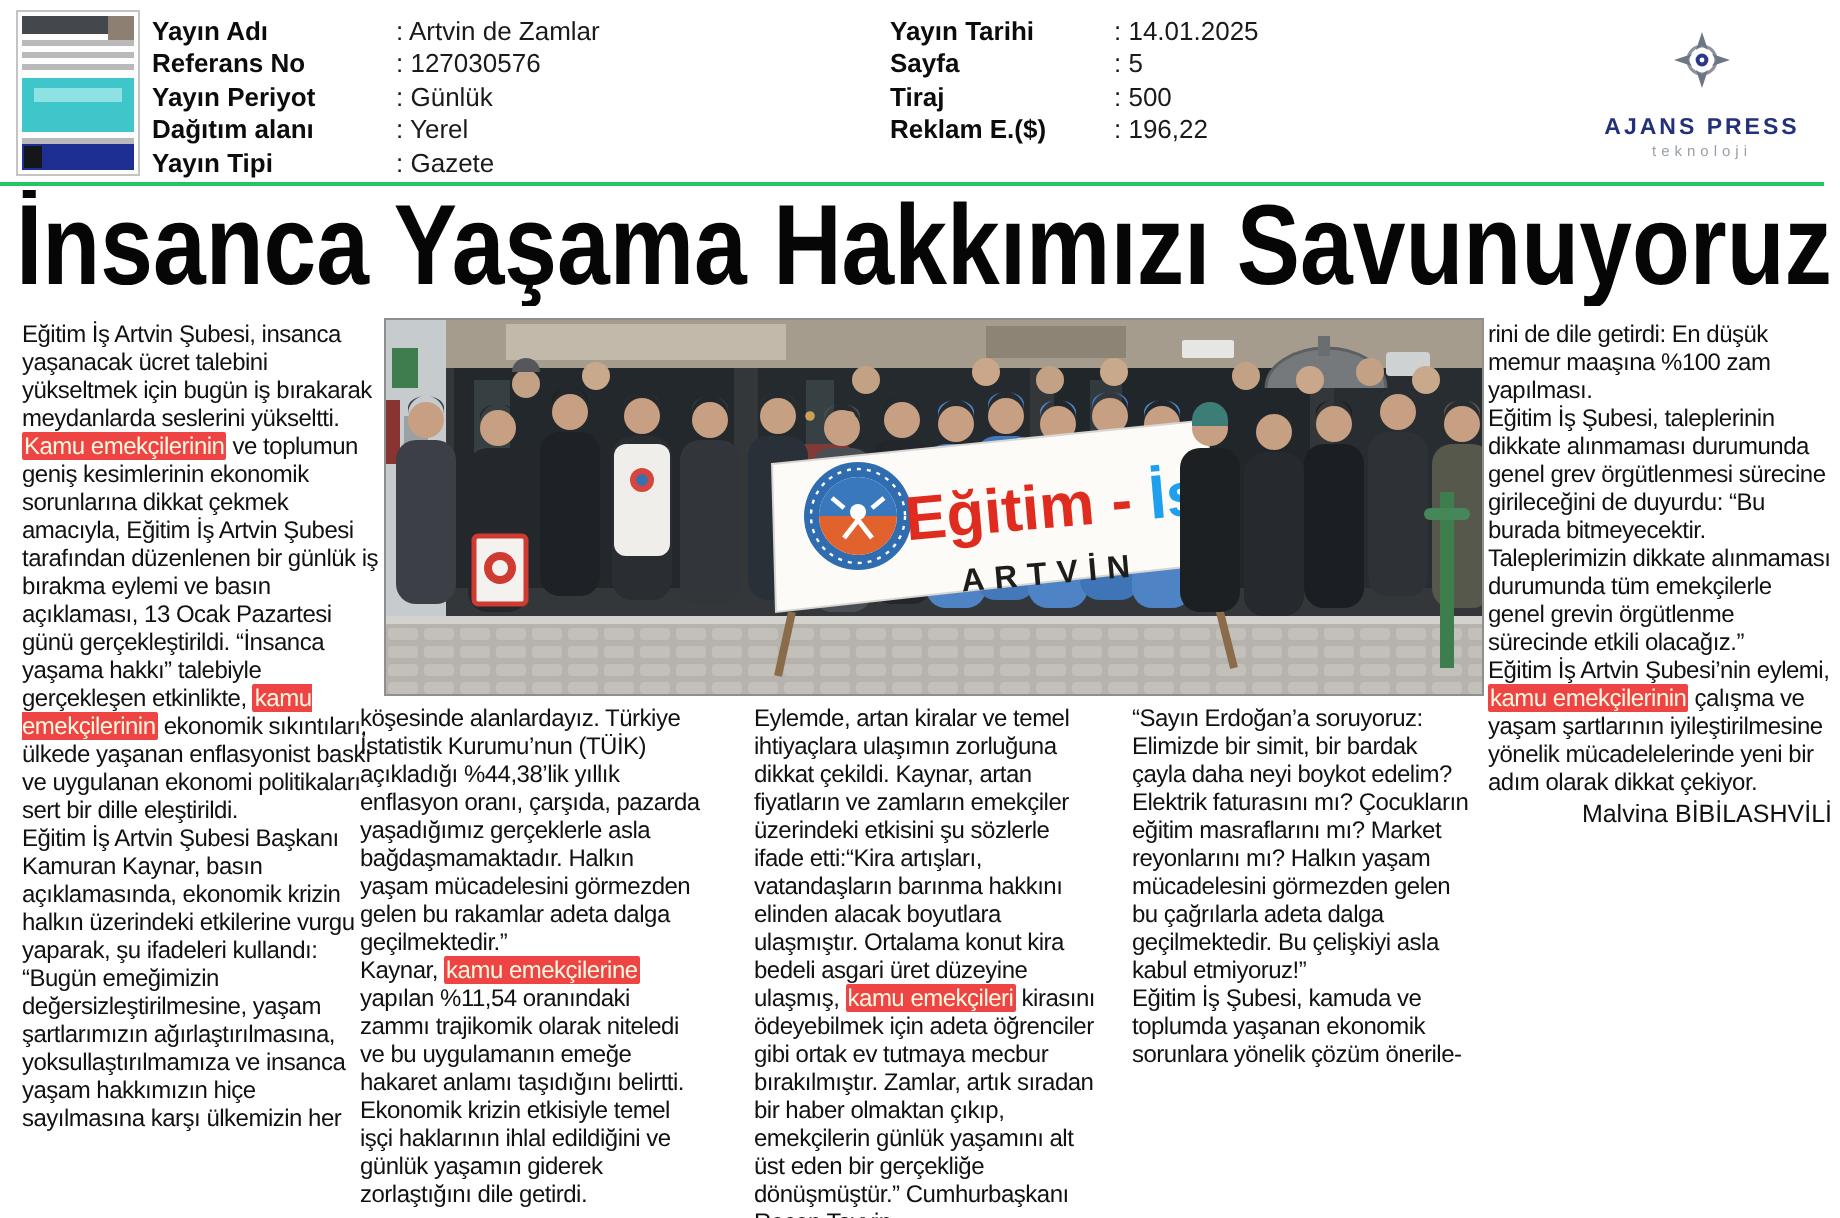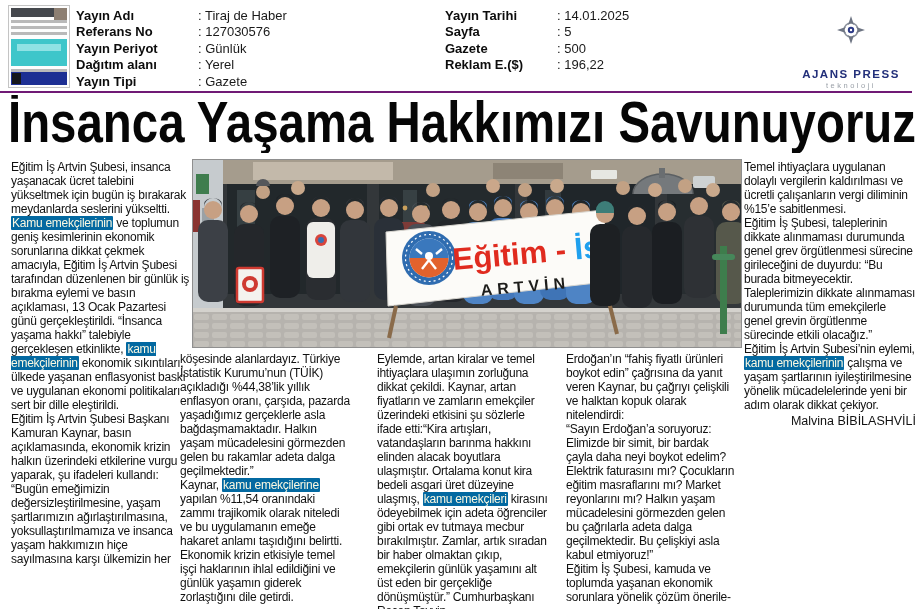--- a/index.html
+++ b/index.html
@@ -1,44 +1,44 @@
 <!DOCTYPE html>
 <html><head>
 <meta charset="utf-8">
 <style>
   html,body{margin:0;padding:0;background:#fff;}
   body{width:920px;height:609px;position:relative;overflow:hidden;
        font-family:"Liberation Sans", sans-serif;color:#161616;}
   
-  .clip-header{position:absolute;left:0;top:0;width:912px;height:91px;background:#fff;border-bottom:2px solid #701a75;}
+  .clip-header{position:absolute;left:0;top:0;width:912px;height:91px;background:#fff;border-bottom:2px solid #22c55e;}
   .thumb{position:absolute;left:8px;top:5px;width:62px;height:83px;background:#fdfdfd;border:1px solid #c4c4c4;box-sizing:border-box;}
   .thumb .t-head{position:absolute;left:2px;top:2px;width:44px;height:9px;background:#44474c;}
   .thumb .t-photo{position:absolute;right:2px;top:2px;width:13px;height:15px;background:#8d7f72;}
   .thumb .t-line{position:absolute;left:2px;width:56px;height:3px;background:#b9b9b9;}
   .thumb .t-teal{position:absolute;left:2px;top:33px;width:56px;height:27px;background:#3ec6ca;}
   .thumb .t-teal-in{position:absolute;left:6px;top:5px;width:44px;height:7px;background:#8fe2e4;}
   .thumb .t-bot{position:absolute;left:2px;bottom:2px;width:56px;height:13px;background:#1d2f93;}
   .thumb .t-phone{position:absolute;left:3px;bottom:3px;width:9px;height:11px;background:#15161a;}
   .meta-block{position:absolute;top:8px;}
   .meta-row{display:flex;font-size:13px;line-height:16.4px;}
   .meta-row .lbl{font-weight:bold;color:#0c0c0c;}
   .meta-row .val{color:#1a1a1a;white-space:pre;}
   .mb-left{left:76px;}
   .mb-left .lbl{width:122px;}
   .mb-right{left:445px;}
   .mb-right .lbl{width:112px;}
   .brand{position:absolute;right:6px;top:16px;width:110px;text-align:center;}
-  .brand-name{font-size:11.5px;font-weight:bold;color:#23307a;letter-spacing:1.5px;margin-top:20px;white-space:nowrap;}
+  .brand-name{font-size:11.5px;font-weight:bold;color:#23307a;letter-spacing:1.5px;margin-top:9px;white-space:nowrap;}
   .brand-sub{font-size:7.5px;color:#9aa0a8;letter-spacing:2.5px;margin-top:1px;}
   
   .headline-wrap{position:absolute;left:8px;top:95px;width:912px;height:58px;}
   
   .col{position:absolute;font-size:12px;line-height:14px;letter-spacing:-0.25px;color:#111;}
   .para{margin:0;}
-  .hl{background:#0369a1;color:#fbf9e2;padding:0 1px;border-radius:1px;}
+  .hl{background:#ef4444;color:#fbf9e2;padding:0 1px;border-radius:1px;}
   #col1{left:11px;top:160px;width:179px;}
   #col2{left:180px;top:352px;width:172px;}
   #col3{left:377px;top:352px;width:172px;}
   #col4{left:566px;top:352px;width:172px;}
   #col5{left:744px;top:160px;width:172px;}
   .byline{font-weight:normal;text-align:right;font-size:12.5px;margin-top:2px;letter-spacing:0;}
   
   .photo-frame{position:absolute;left:192px;top:159px;width:548px;height:187px;border:1px solid #8f8f8f;box-sizing:content-box;background:#888;}
 </style>
 </head>
@@ -55,21 +55,21 @@
       <div class="t-teal-in"></div>
     </div>
     <div class="t-line" style="top:63px"></div>
     <div class="t-bot"></div>
     <div class="t-phone"></div>
   </div>
 
   <div class="meta-block mb-left">
       <div class="meta-row">
         <span class="lbl">Yayın Adı</span>
-        <span class="val">: Tiraj de Haber</span>
+        <span class="val">: Artvin de Zamlar</span>
       </div>
       <div class="meta-row">
         <span class="lbl">Referans No</span>
         <span class="val">: 127030576</span>
       </div>
       <div class="meta-row">
         <span class="lbl">Yayın Periyot</span>
         <span class="val">: Günlük</span>
       </div>
       <div class="meta-row">
@@ -84,21 +84,21 @@
   <div class="meta-block mb-right">
       <div class="meta-row">
         <span class="lbl">Yayın Tarihi</span>
         <span class="val">: 14.01.2025</span>
       </div>
       <div class="meta-row">
         <span class="lbl">Sayfa</span>
         <span class="val">: 5</span>
       </div>
       <div class="meta-row">
-        <span class="lbl">Gazete</span>
+        <span class="lbl">Tiraj</span>
         <span class="val">: 500</span>
       </div>
       <div class="meta-row">
         <span class="lbl">Reklam E.($)</span>
         <span class="val">: 196,22</span>
       </div>
     </div>
 
   <div class="brand">
     <svg width="30" height="28" viewBox="0 0 30 28">
@@ -261,22 +261,21 @@
     <p class="para"><span>Eğitim İş Artvin Şubesi Başkanı Kamuran Kaynar, basın açıklamasında, ekonomik krizin halkın üzerindeki etkilerine vurgu yaparak, şu ifadeleri kullandı: “Bugün emeğimizin değersizleştirilmesine, yaşam şartlarımızın ağırlaştırılmasına, yoksullaştırılmamıza ve insanca yaşam hakkımızın hiçe sayılmasına karşı ülkemizin her</span></p>
   </div>
 <div id="col2" class="col">
     <p class="para"><span>köşesinde alanlardayız. Türkiye İstatistik Kurumu’nun (TÜİK) açıkladığı %44,38’lik yıllık enflasyon oranı, çarşıda, pazarda yaşadığımız gerçeklerle asla bağdaşmamaktadır. Halkın yaşam mücadelesini görmezden gelen bu rakamlar adeta dalga geçilmektedir.”</span></p>
     <p class="para"><span>Kaynar, </span><span class="hl">kamu emekçilerine</span><span> yapılan %11,54 oranındaki zammı trajikomik olarak niteledi ve bu uygulamanın emeğe hakaret anlamı taşıdığını belirtti. Ekonomik krizin etkisiyle temel işçi haklarının ihlal edildiğini ve günlük yaşamın giderek zorlaştığını dile getirdi.</span></p>
   </div>
 <div id="col3" class="col">
     <p class="para"><span>Eylemde, artan kiralar ve temel ihtiyaçlara ulaşımın zorluğuna dikkat çekildi. Kaynar, artan fiyatların ve zamların emekçiler üzerindeki etkisini şu sözlerle ifade etti:“Kira artışları, vatandaşların barınma hakkını elinden alacak boyutlara ulaşmıştır. Ortalama konut kira bedeli asgari üret düzeyine ulaşmış, </span><span class="hl">kamu emekçileri</span><span> kirasını ödeyebilmek için adeta öğrenciler gibi ortak ev tutmaya mecbur bırakılmıştır. Zamlar, artık sıradan bir haber olmaktan çıkıp, emekçilerin günlük yaşamını alt üst eden bir gerçekliğe dönüşmüştür.” Cumhurbaşkanı Recep Tayyip</span></p>
   </div>
 <div id="col4" class="col">
-    <p class="para"><span>Erdoğan’ın “fahiş fiyatlı ürünleri boykot edin” çağrısına da yanıt veren Kaynar, bu çağrıyı çelişkili ve halktan kopuk olarak nitelendirdi:</span></p>
     <p class="para"><span>“Sayın Erdoğan’a soruyoruz: Elimizde bir simit, bir bardak çayla daha neyi boykot edelim? Elektrik faturasını mı? Çocukların eğitim masraflarını mı? Market reyonlarını mı? Halkın yaşam mücadelesini görmezden gelen bu çağrılarla adeta dalga geçilmektedir. Bu çelişkiyi asla kabul etmiyoruz!”</span></p>
     <p class="para"><span>Eğitim İş Şubesi, kamuda ve toplumda yaşanan ekonomik sorunlara yönelik çözüm önerile-</span></p>
   </div>
 <div id="col5" class="col">
-    <p class="para"><span>Temel ihtiyaçlara uygulanan dolaylı vergilerin kaldırılması ve ücretli çalışanların vergi diliminin %15’e sabitlenmesi.</span></p>
+<p class="para"><span>rini de dile getirdi: En düşük memur maaşına %100 zam yapılması.</span></p>
     <p class="para"><span>Eğitim İş Şubesi, taleplerinin dikkate alınmaması durumunda genel grev örgütlenmesi sürecine girileceğini de duyurdu: “Bu burada bitmeyecektir. Taleplerimizin dikkate alınmaması durumunda tüm emekçilerle genel grevin örgütlenme sürecinde etkili olacağız.”</span></p>
     <p class="para"><span>Eğitim İş Artvin Şubesi’nin eylemi, </span><span class="hl">kamu emekçilerinin</span><span> çalışma ve yaşam şartlarının iyileştirilmesine yönelik mücadelelerinde yeni bir adım olarak dikkat çekiyor.</span></p>
     <div class="byline">Malvina BİBİLASHVİLİ</div>
   </div>
 
 </body></html>

